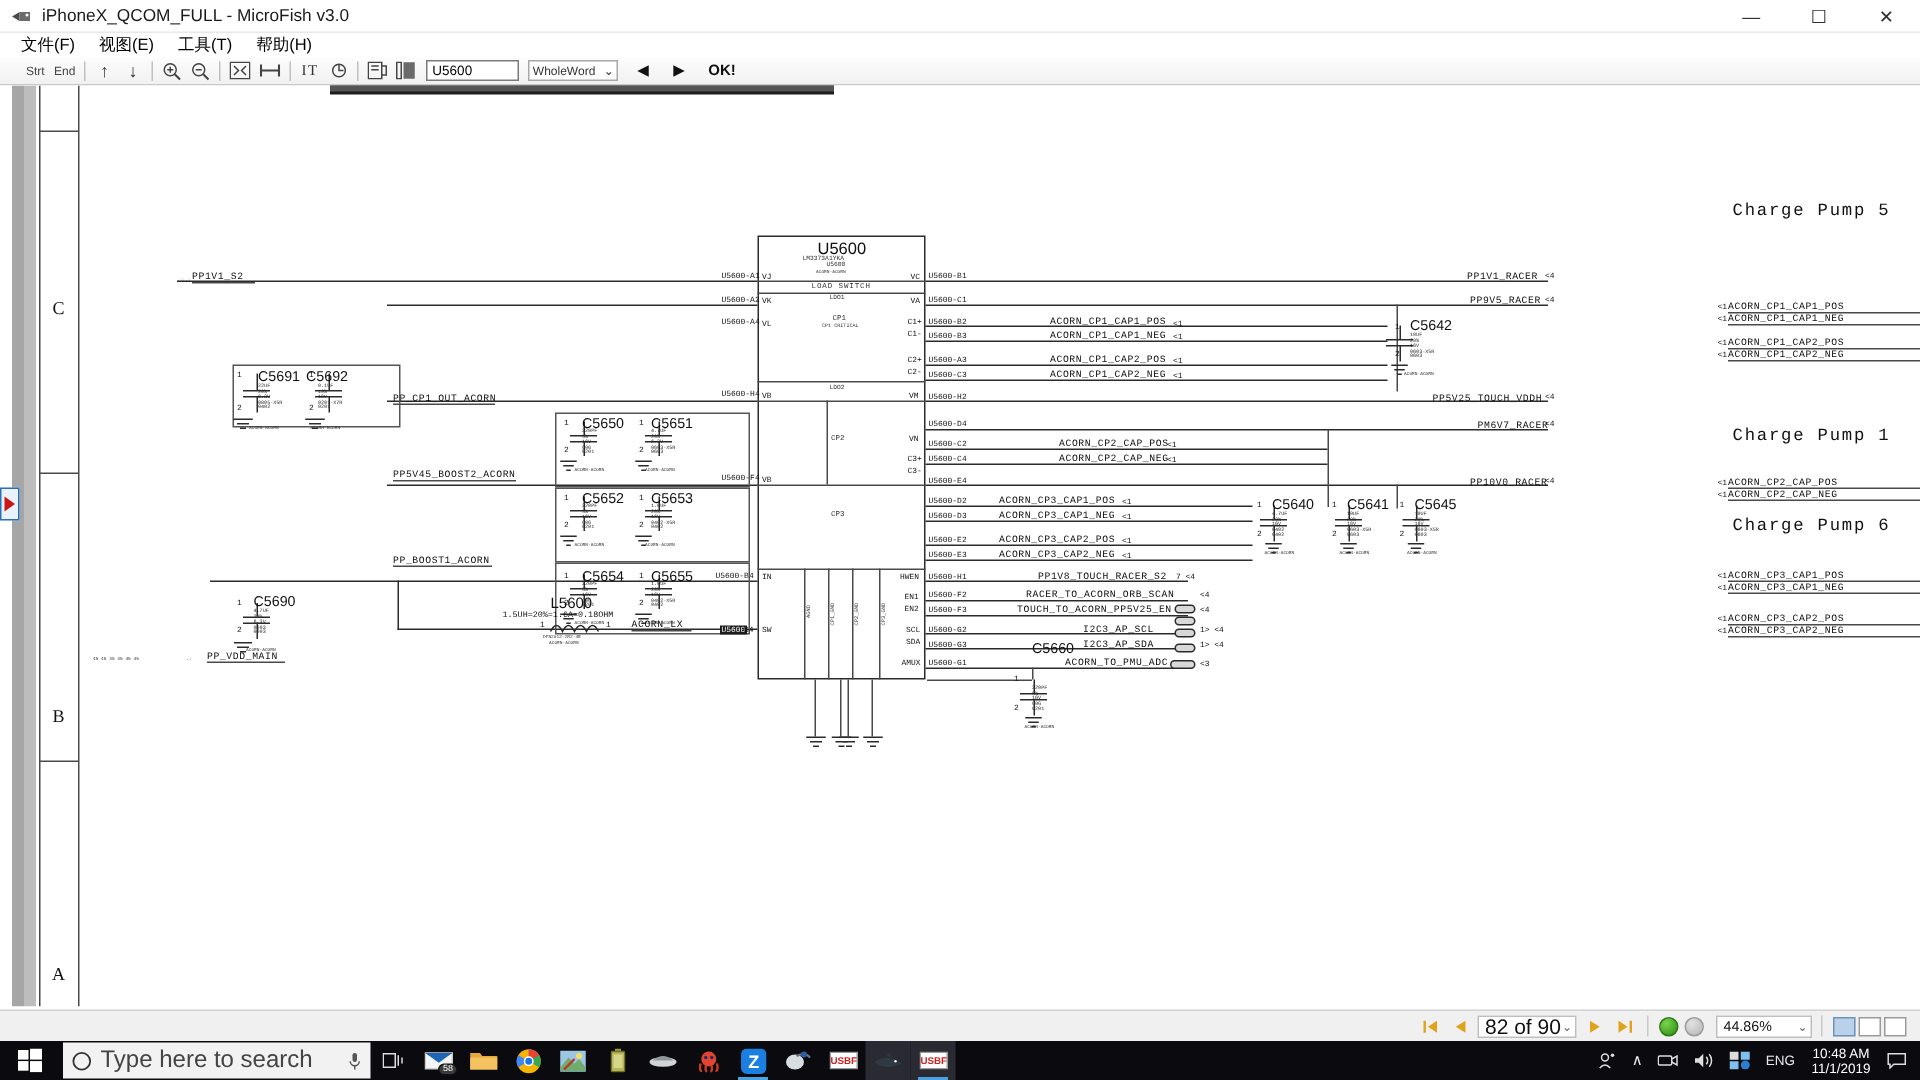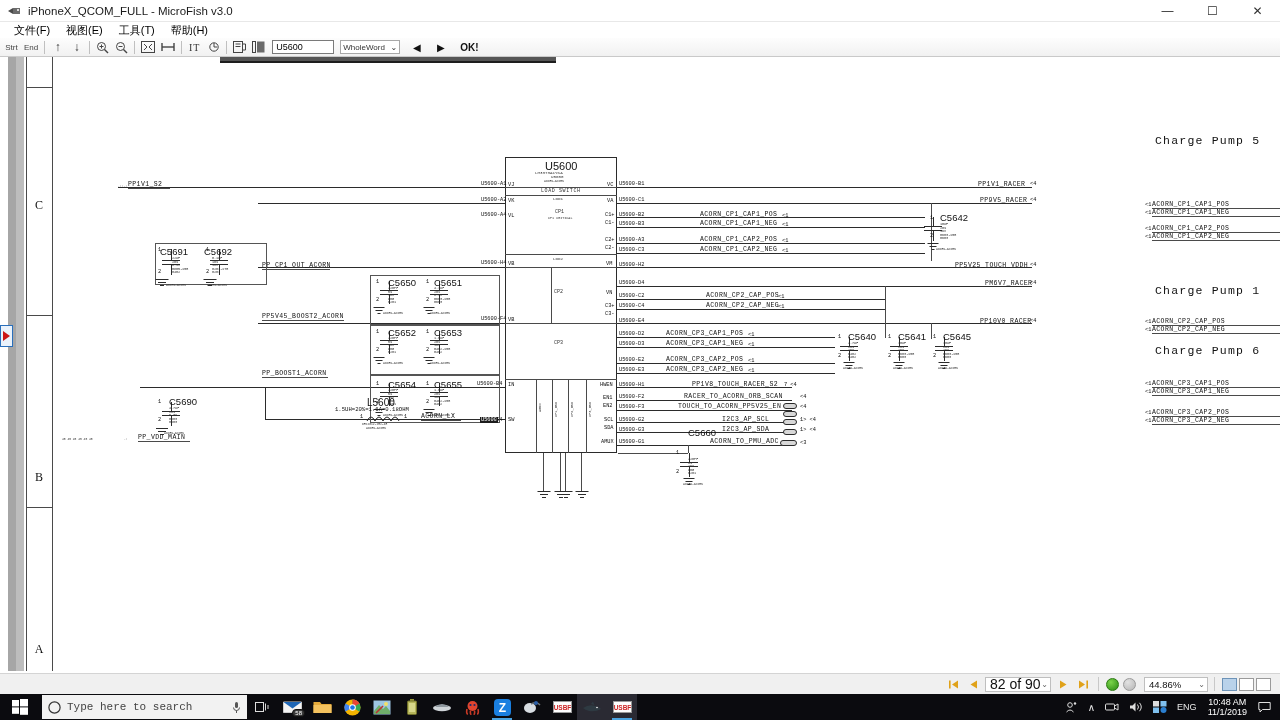--- a/index.html
+++ b/index.html
@@ -38,21 +38,21 @@
   #menubar .mi{
     font-size:11px; color:#000; padding:0 8px; white-space:nowrap;
     line-height:16px;
   }
 
   
   #toolbar{
     position:absolute; left:0; top:38px; width:1280px; height:19px;
     background:linear-gradient(to bottom,#fdfdfd,#f1f1f1);
     border-bottom:1px solid #c9c9c9;
-    display:flex; align-items:center; padding-left:2px;
+    display:flex; align-items:center; padding-left:14px;
   }
   .tb-btn{
     height:17px; min-width:17px; display:flex; align-items:center;
     justify-content:center; margin:0 1px; color:#333; font-size:9px;
     padding:0 2px;
   }
   .tb-sep{ width:1px;height:13px;background:#c0c0c0;margin:0 3px; }
   .tb-label{ font-size:8px; color:#444; font-family:"Liberation Sans",sans-serif;}
   #search-input{
     width:62px;height:14px;margin-left:4px;font-size:9px;
@@ -164,21 +164,21 @@
   
   #taskbar{
     position:absolute;left:0;top:694px;width:1280px;height:26px;
     background:#0b0b0f;display:flex;align-items:center;
   }
   #startbtn{width:40px;height:26px;display:flex;align-items:center;justify-content:center;}
   #searchbox{
     width:205px;height:24px;background:#f2f2f2;display:flex;align-items:center;
     padding:0 6px;margin-left:2px;
   }
-  #searchbox .sb-txt{font-size:11px;color:#444;flex:1;margin-left:6px;font-family:Liberation Mono, monospace;}
+  #searchbox .sb-txt{font-size:16px;color:#444;flex:1;margin-left:6px;}
   .tbicon{width:30px;height:26px;display:flex;align-items:center;justify-content:center;position:relative;}
   .tbicon.active::after{content:"";position:absolute;bottom:0;left:5px;width:20px;height:2px;background:#4aa3e0;}
   .tbicon.running{background:#2a2a33;}
   #tray{position:absolute;right:0;top:0;height:26px;display:flex;align-items:center;padding-right:4px;}
   #tray .ti{height:26px;display:flex;align-items:center;padding:0 5px;color:#e9e9e9;font-size:9px;}
   #clock{color:#fff;font-size:9px;line-height:10px;text-align:center;padding:0 6px;}
   .badge{
     position:absolute;right:2px;bottom:3px;background:#3b3b3b;color:#fff;
     border-radius:8px;font-size:6px;padding:0 2px;min-width:11px;text-align:center;
     border:1px solid #111;
@@ -420,21 +420,21 @@
     <div class="box" style="left:370px;top:318px;width:130px;height:48px;border-color:#555"></div>
 
     <div class="cap" style="left:160px;top:192px">
       <div class="lead" style="top:0;height:11px"></div>
         <div class="plate" style="top:11px"></div>
       <div class="plate" style="top:15px"></div>
         <div class="lead" style="top:15px;height:11px"></div>
     </div>
     <div class="pin" style="left:158px;top:190px">1</div>
     <div class="pin" style="left:158px;top:212px">2</div>
-    <div class="refdes" style="left:160px;top:189px">C5691</div>
+    <div class="refdes" style="left:172px;top:189px">C5691</div>
     <div class="detail" style="left:172px;top:200px">22UF
 20%
 6.3V
 0805-X5R
 0402</div>
     <div class="micro" style="left:166px;top:227px">ACORN-ACORN</div>
     <div class="gnd" style="left:155px;top:222px">
         <i style="width:13px;top:0"></i>
         <i style="width:8px;top:3px"></i>
         <i style="width:4px;top:6px"></i>

